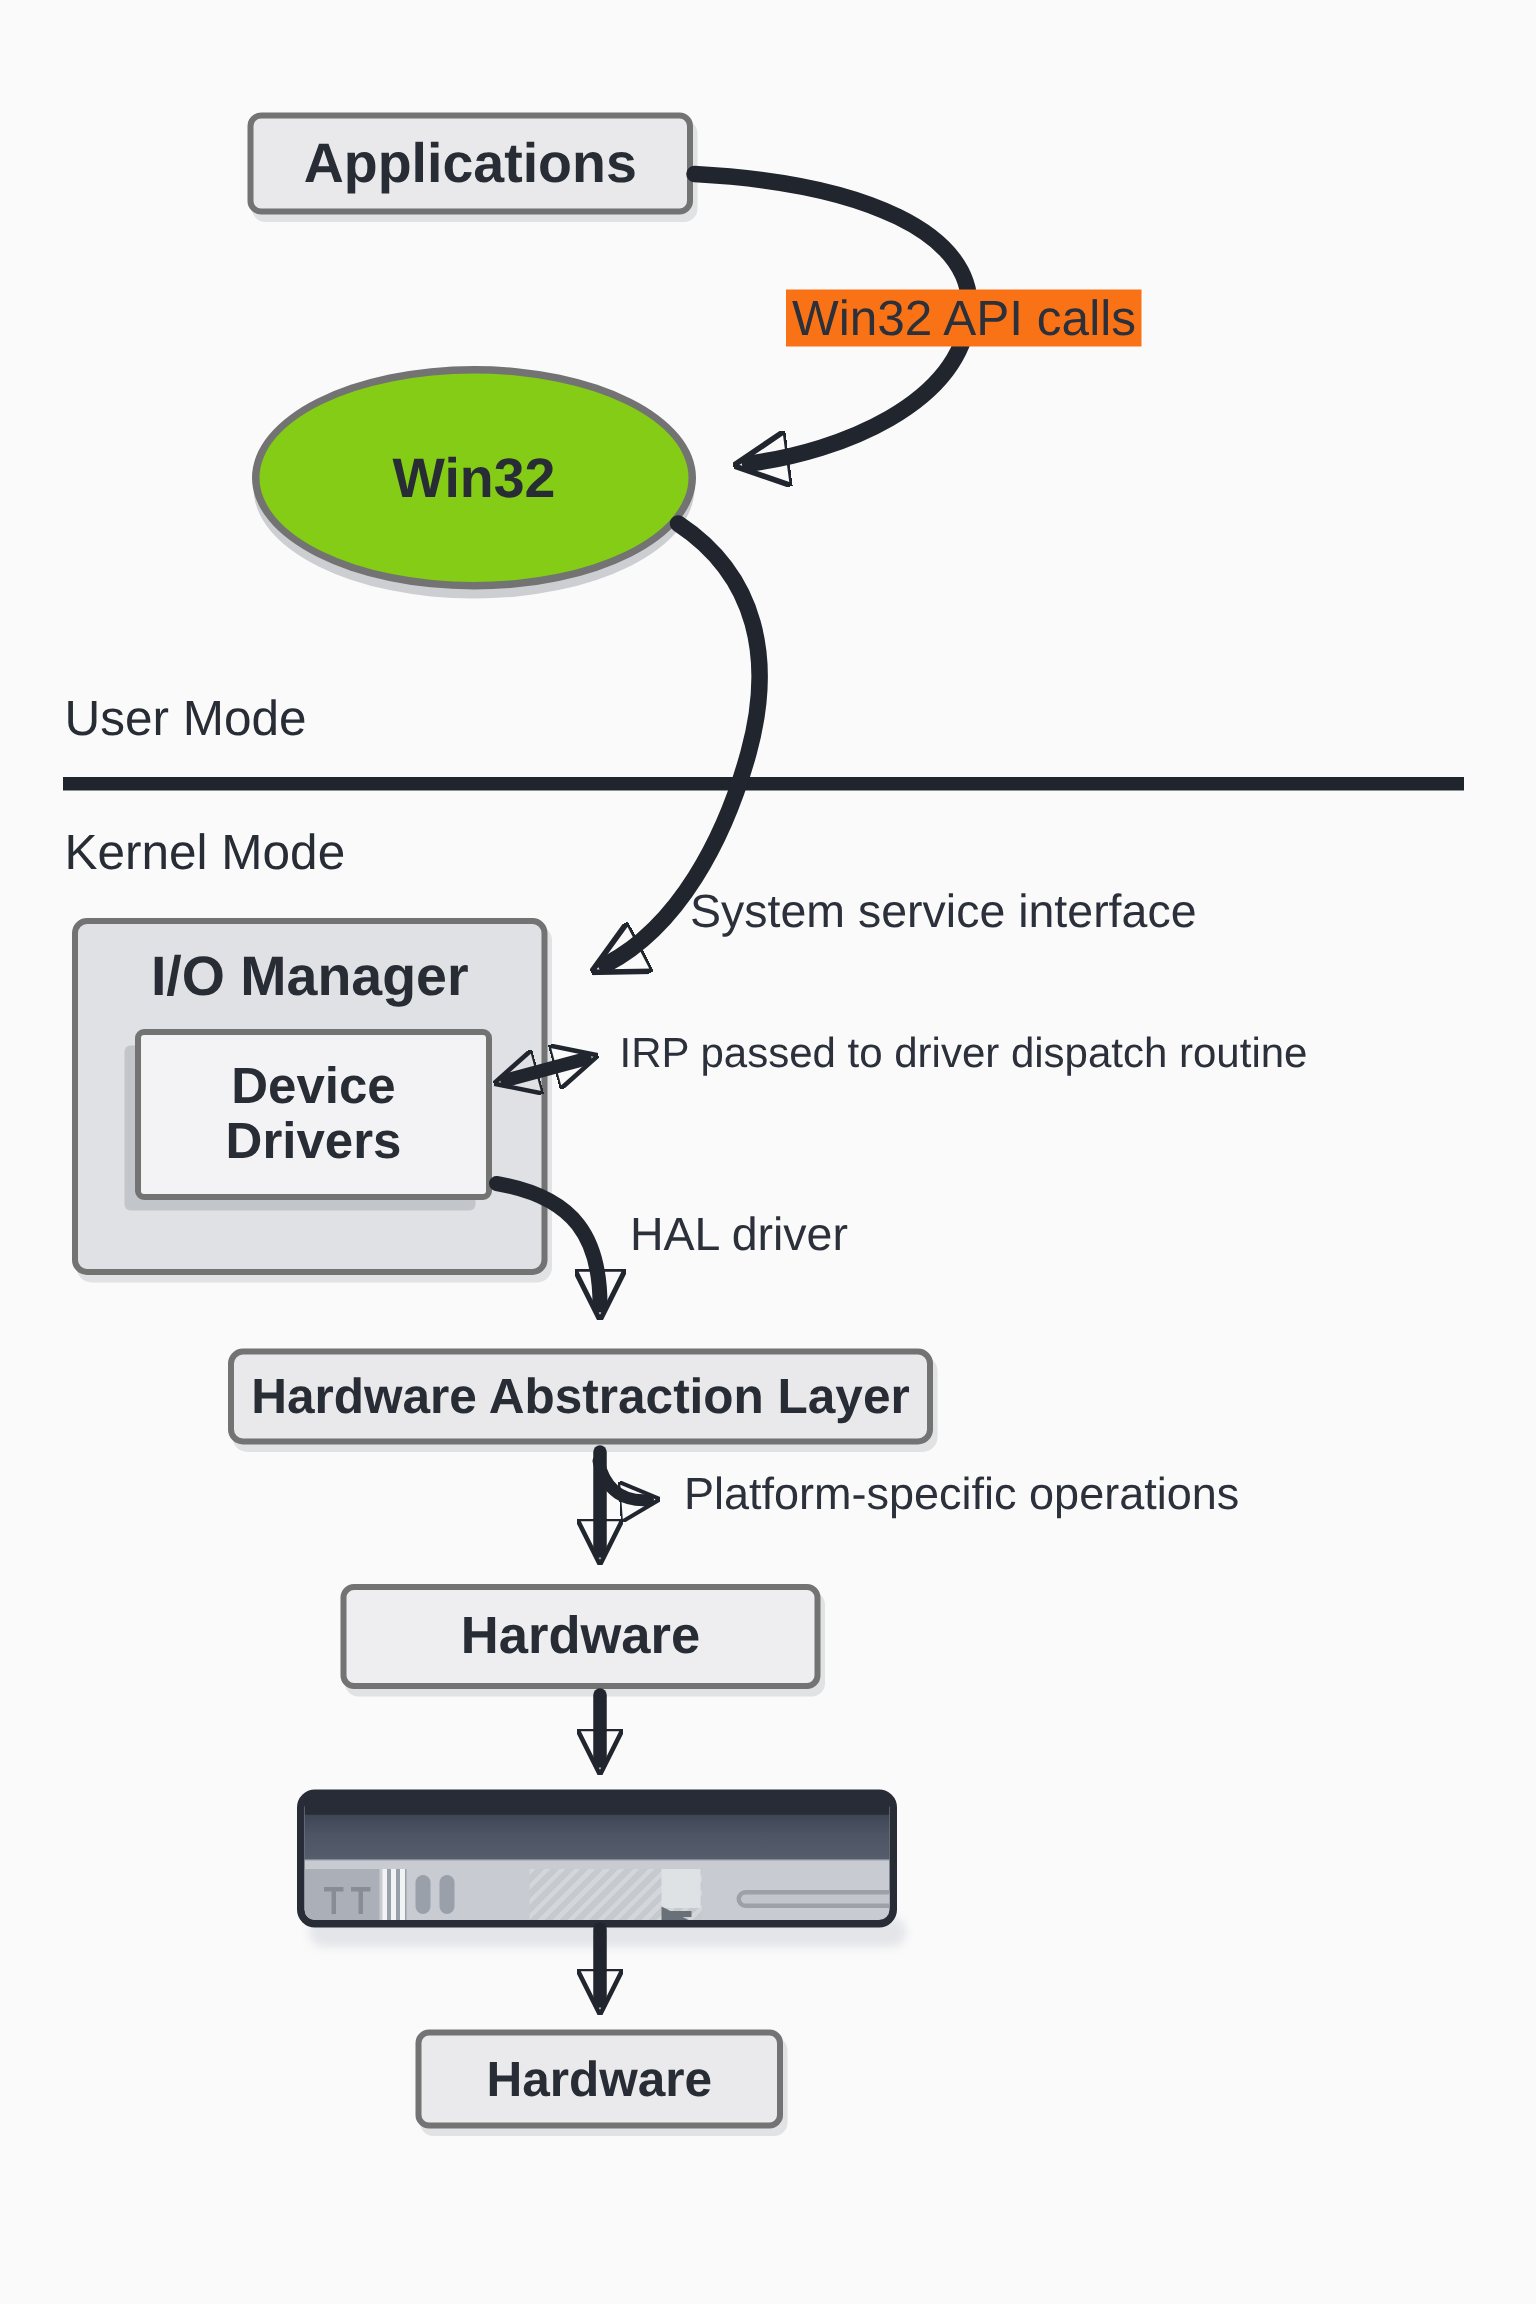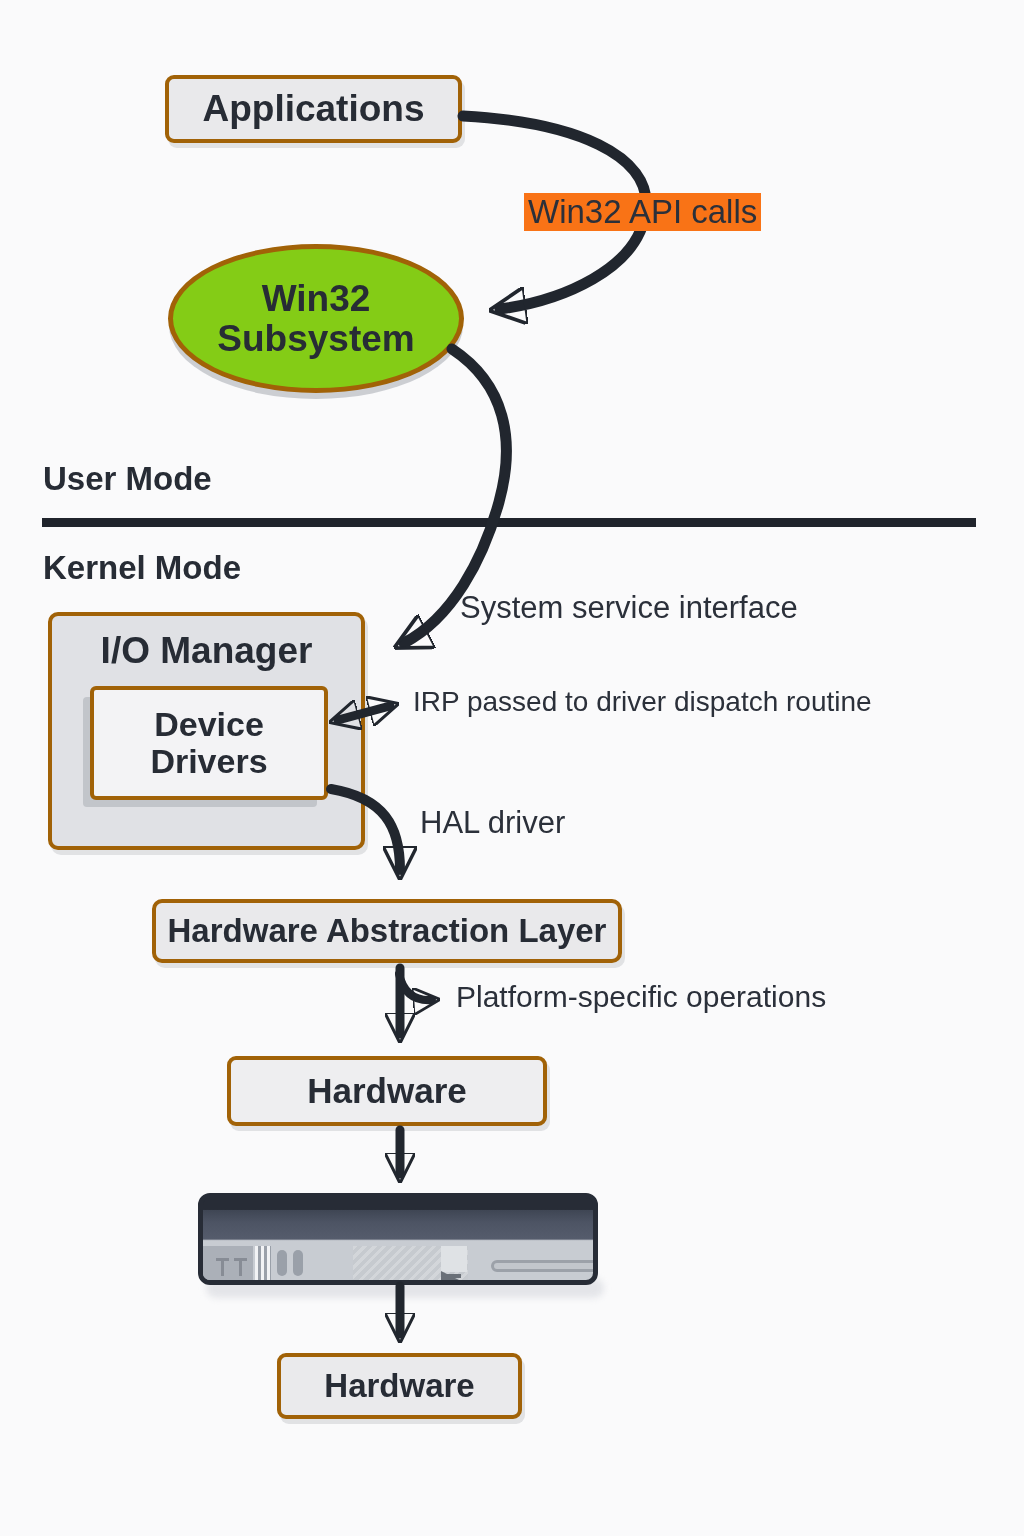--- a/index.html
+++ b/index.html
@@ -2,21 +2,21 @@
 <html><head>
 <meta charset="utf-8">
 <style>
   html,body{margin:0;padding:0;background:#fafafb;}
   .stage{
     position:relative;width:1024px;height:1536px;background:#fafafb;overflow:hidden;
     font-family:"Liberation Sans", sans-serif;color:#272c35;
   }
   .box{
     position:absolute;box-sizing:border-box;background:#e9e9eb;
-    border:4px solid #a16207;border-radius:9px;
+    border:4px solid #737373;border-radius:9px;
     display:flex;align-items:center;justify-content:center;text-align:left;
     font-weight:bold;color:#272c35;
     box-shadow:3px 5px 0 rgba(110,115,125,0.18);
   }
   .applications{left:165px;top:75px;width:297px;height:68px;font-size:37px;}
   .ellipse{
     left:168px;top:244px;width:296px;height:149px;border-radius:50%;
     border-width:5px;background:#84cc16;font-size:37px;line-height:1.08;
     flex-direction:column;box-shadow:0 7px 0 -1px rgba(130,134,144,0.38);
   }
@@ -26,21 +26,21 @@
   }
   .io-title{margin-top:14px;font-size:37px;font-weight:bold;}
   .device-drivers{
     left:90px;top:686px;width:238px;height:114px;background:#f3f3f5;border-radius:6px;
     font-size:34px;line-height:1.08;flex-direction:column;
     box-shadow:-9px 9px 0 -2px rgba(120,124,134,0.28);
   }
   .hal{left:152px;top:899px;width:470px;height:64px;font-size:33px;border-radius:10px;}
   .hw1{left:227px;top:1056px;width:320px;height:70px;font-size:35px;background:#eeeef0;}
   .hw2{left:277px;top:1353px;width:245px;height:66px;font-size:33px;background:#eaeaec;}
-  .mode-label{position:absolute;font-size:33px;font-weight:bold;color:#272c35;}
+  .mode-label{position:absolute;font-size:33px;font-weight:normal;color:#272c35;}
   .user-mode{left:43px;top:460px;}
   .kernel-mode{left:43px;top:549px;}
   .divider{position:absolute;left:42px;top:518px;width:934px;height:9px;background:#20242c;}
   .note{position:absolute;font-size:31px;font-weight:400;color:#2b303a;white-space:nowrap;}
   .n-win32api{left:524px;top:193px;font-size:33px;background:#f97316;padding:0 4px;}
   .n-ssi{left:460px;top:590px;}
   .n-irp{left:413px;top:686px;font-size:28px;}
   .n-hal{left:420px;top:805px;}
   .n-plat{left:456px;top:980px;font-size:30px;}
   .arrows{position:absolute;left:0;top:0;width:1024px;height:1536px;pointer-events:none;}
@@ -77,21 +77,20 @@
   <div class="mode-label user-mode">User Mode</div>
   <div class="divider"></div>
   <div class="mode-label kernel-mode">Kernel Mode</div>
 
   <div class="photo-shadow"></div>
 
   <div class="box applications">Applications</div>
 
   <div class="box ellipse">
     <span>Win32</span>
-    <span>Subsystem</span>
   </div>
 
   <div class="box io-manager">
     <span class="io-title">I/O Manager</span>
   </div>
 
   <div class="box device-drivers">
     <span>Device</span>
     <span>Drivers</span>
   </div>

